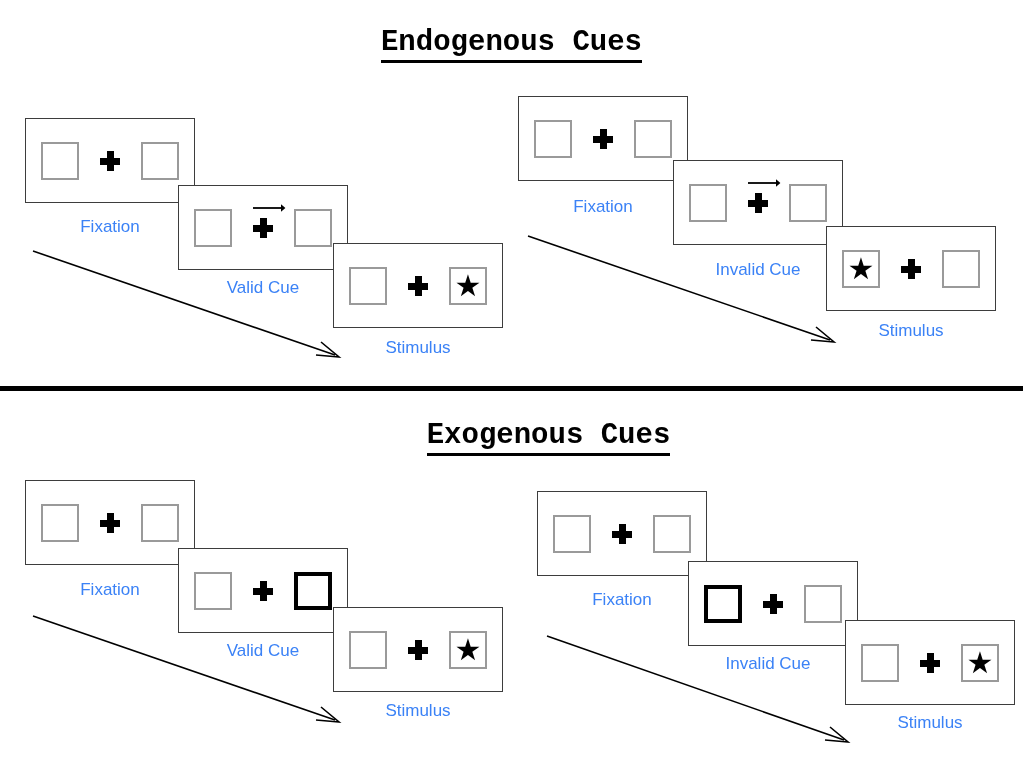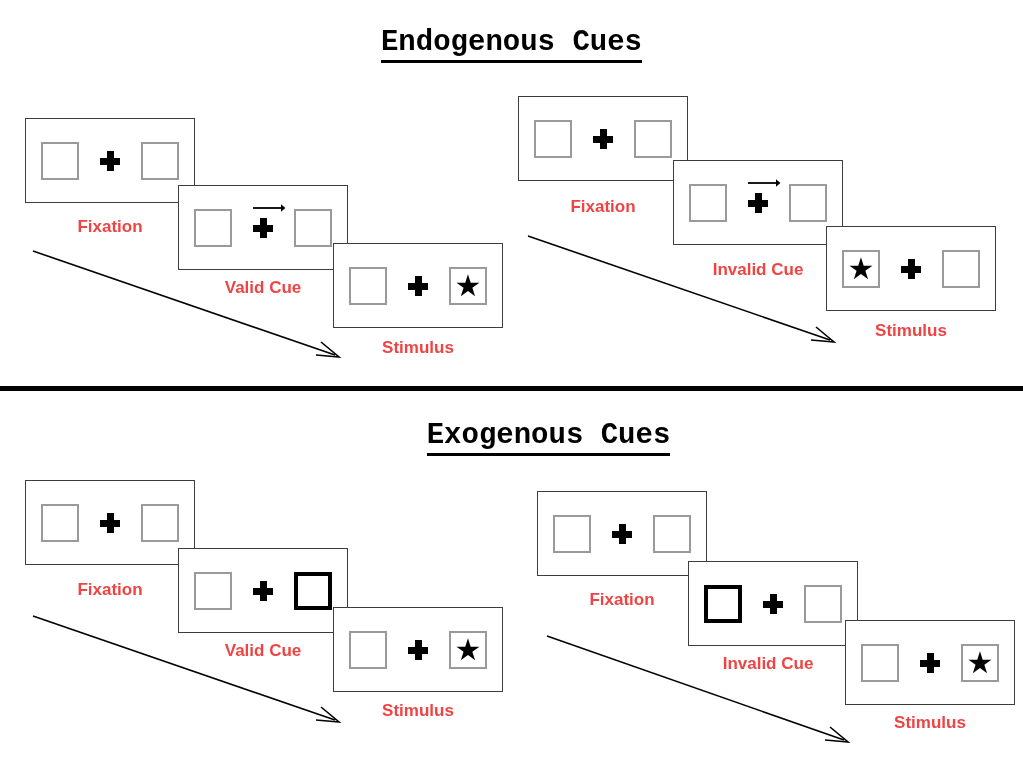--- a/index.html
+++ b/index.html
@@ -109,23 +109,23 @@
   }
   .cue-arrow {
     position: absolute;
     top: -4px;
     left: 2px;
     width: 34px;
     height: 12px;
   }
   .label {
     position: absolute;
-    font-weight: bold;
+    font-weight: normal;
     font-size: 17px;
-    color: #ef4444;
+    color: #3b82f6;
     white-space: nowrap;
     text-align: center;
   }
   .time-arrow {
     position: absolute;
     overflow: visible;
   }
   .time-arrow line, .time-arrow path {
     stroke: #000000;
     fill: none;

